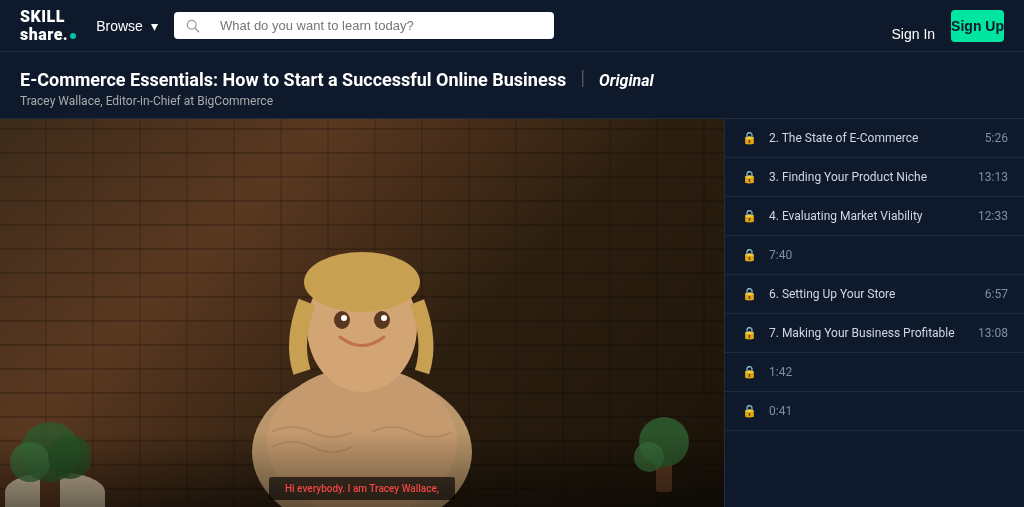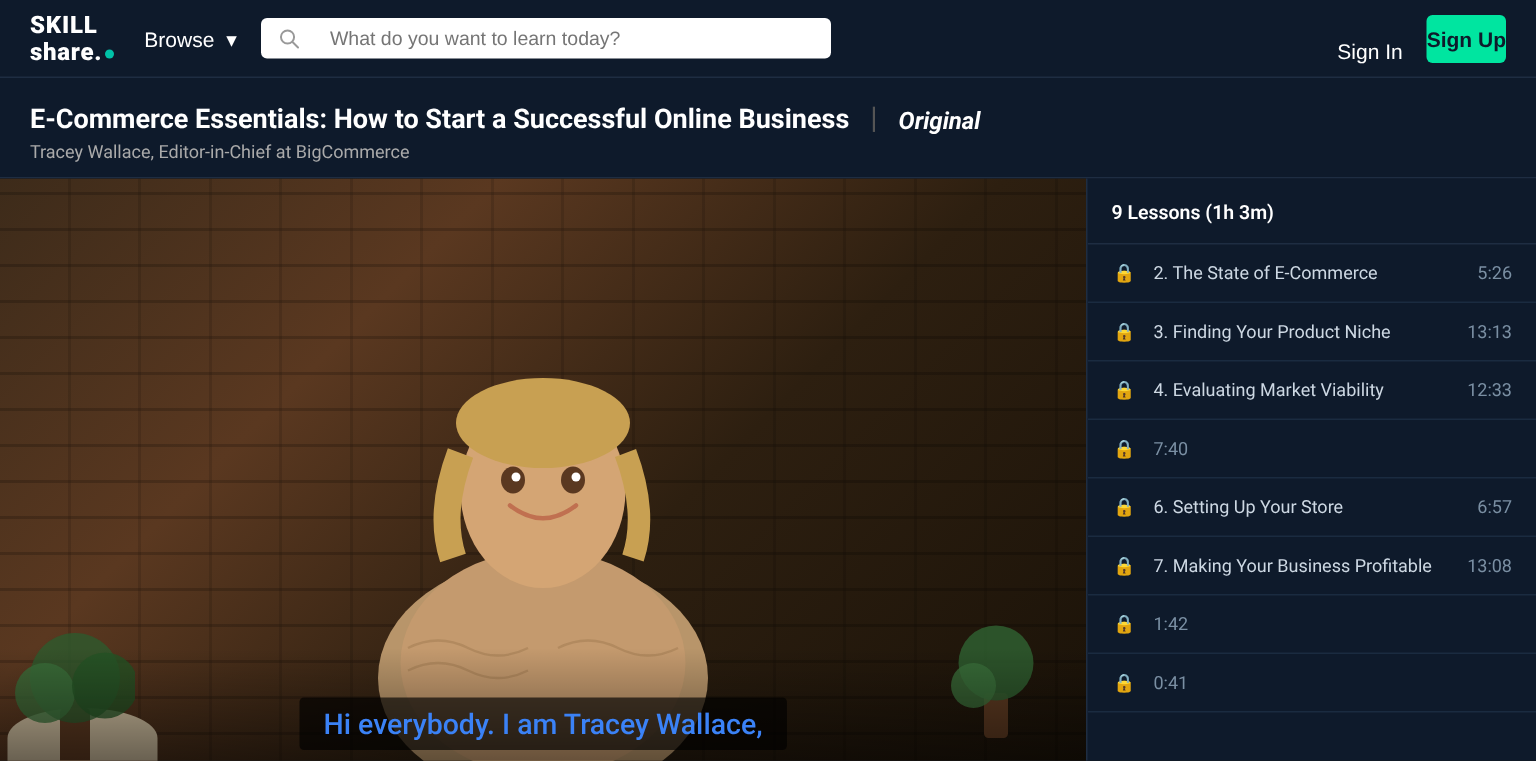--- a/index.html
+++ b/index.html
@@ -203,22 +203,22 @@
       background: #c8b89a;
       border-radius: 50% 50% 0 0;
     }
     
     .subtitle-bar {
       position: absolute;
       bottom: 12px;
       left: 50%;
       transform: translateX(-50%);
       background: rgba(0,0,0,0.65);
-      color: #3b82f6;
-      font-size: 19px;
+      color: #ef4444;
+      font-size: 10px;
       font-weight: 500;
       padding: 6px 16px;
       border-radius: 3px;
       white-space: nowrap;
     }
 
     
     .lesson-sidebar {
       width: 300px;
       background: #0e1a2b;
@@ -372,23 +372,20 @@
         <circle cx="15" cy="55" r="15" fill="#3a6e3a" opacity="0.8"></circle>
       </svg>
 
       <div style="position:absolute;bottom:0;left:0;right:0;height:80px;background:linear-gradient(transparent,rgba(0,0,0,0.5))"></div>
     </div>
 
     <div class="subtitle-bar">Hi everybody. I am Tracey Wallace,</div>
   </div>
 
   <aside class="lesson-sidebar">
-    <div class="sidebar-header">
-      <span class="lessons-count">9 Lessons (1h 3m)</span>
-    </div>
     <div class="lesson-list" id="lesson-list">
         <div class="lesson-item">
           <div class="lesson-icon">
             <span class="lock-icon">🔒</span>
           </div>
           <span class="lesson-name">2. The State of E-Commerce</span>
           <span class="lesson-duration">5:26</span>
         </div>
         <div class="lesson-item">
           <div class="lesson-icon">

